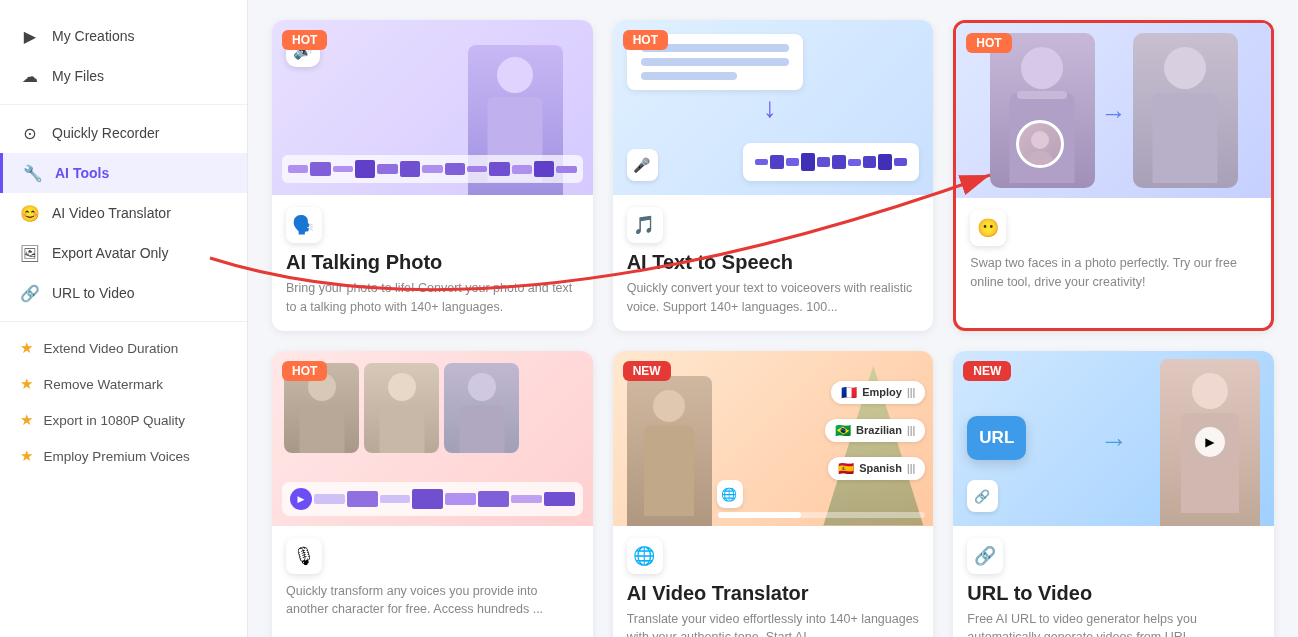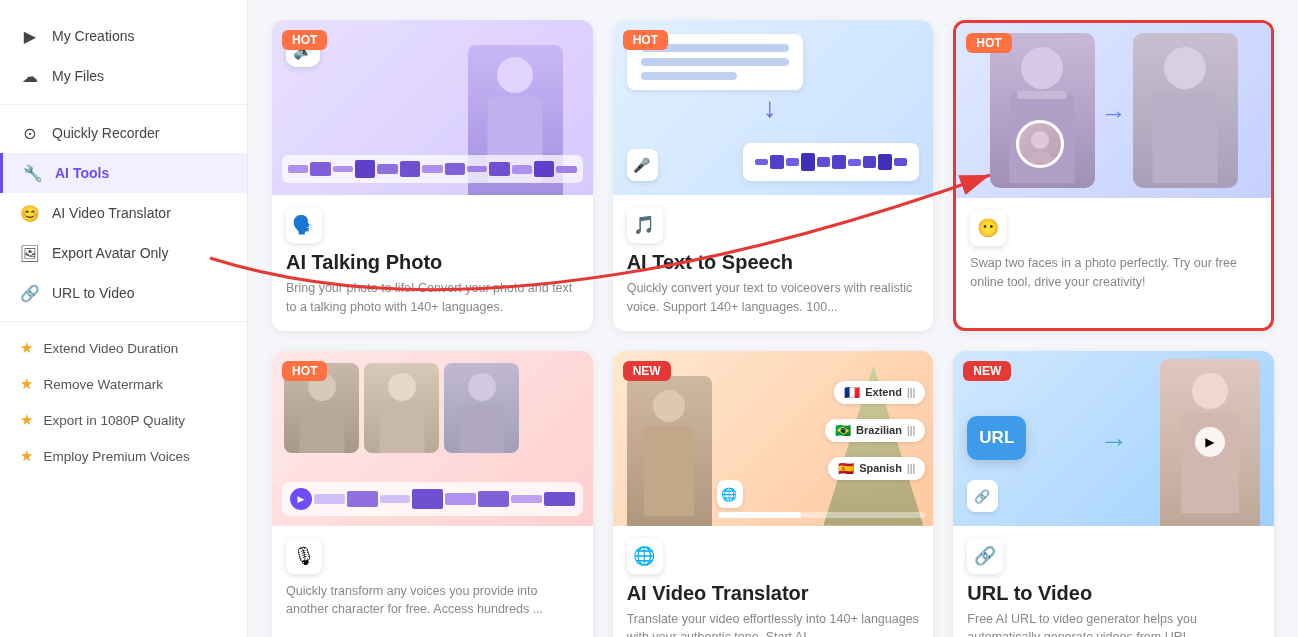--- a/index.html
+++ b/index.html
@@ -390,21 +390,21 @@
 
         <div style="position:absolute;left:14px;bottom:0;width:85px;height:150px;background:linear-gradient(180deg,#d0b8a0,#b09880);border-radius:8px 8px 0 0;overflow:hidden;">
           <div style="position:absolute;top:14px;left:50%;transform:translateX(-50%);width:32px;height:32px;background:#e0c8b0;border-radius:50%;"></div>
           <div style="position:absolute;top:50px;left:50%;transform:translateX(-50%);width:50px;height:90px;background:#c0a888;border-radius:6px 6px 0 0;"></div>
         </div>
 
         <div style="position:absolute;right:10px;bottom:0;width:100px;height:160px;background:linear-gradient(180deg,#a0c880,#608050);clip-path:polygon(50% 0%,100% 100%,0% 100%);opacity:0.5;"></div>
 
         <div style="position:absolute;right:8px;top:30px;background:#fff;border-radius:20px;padding:4px 10px;font-size:11px;font-weight:600;color:#333;box-shadow:0 1px 4px rgba(0,0,0,0.12);display:flex;align-items:center;gap:5px;">
           <span style="font-size:13px;">🇫🇷</span>
-          <span>Extend</span>
+          <span>Employ</span>
           <span style="color:#aaa;font-size:10px;">|||</span>
         </div>
         <div style="position:absolute;right:8px;top:68px;background:#fff;border-radius:20px;padding:4px 10px;font-size:11px;font-weight:600;color:#333;box-shadow:0 1px 4px rgba(0,0,0,0.12);display:flex;align-items:center;gap:5px;">
           <span style="font-size:13px;">🇧🇷</span>
           <span>Brazilian</span>
           <span style="color:#aaa;font-size:10px;">|||</span>
         </div>
         <div style="position:absolute;right:8px;top:106px;background:#fff;border-radius:20px;padding:4px 10px;font-size:11px;font-weight:600;color:#333;box-shadow:0 1px 4px rgba(0,0,0,0.12);display:flex;align-items:center;gap:5px;">
           <span style="font-size:13px;">🇪🇸</span>
           <span>Spanish</span>

